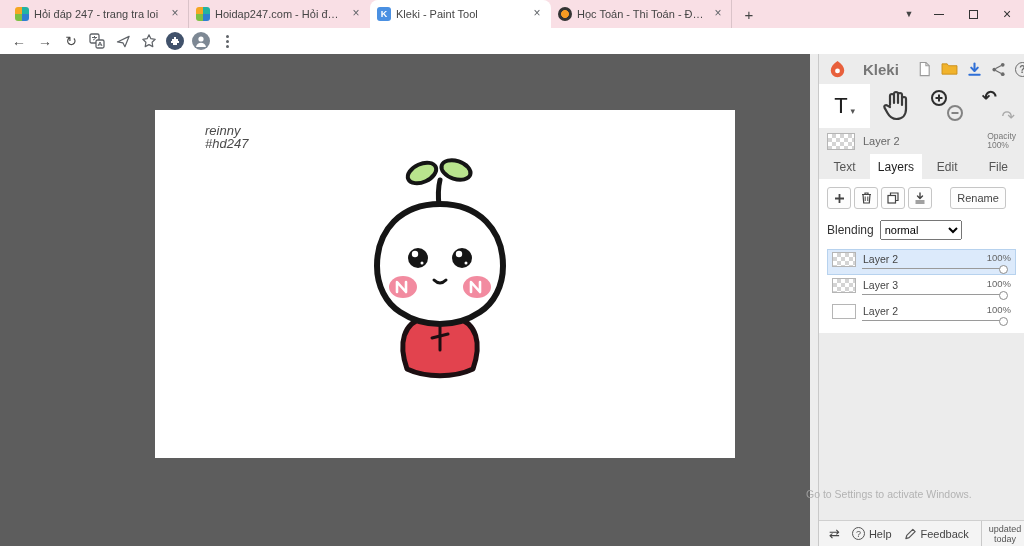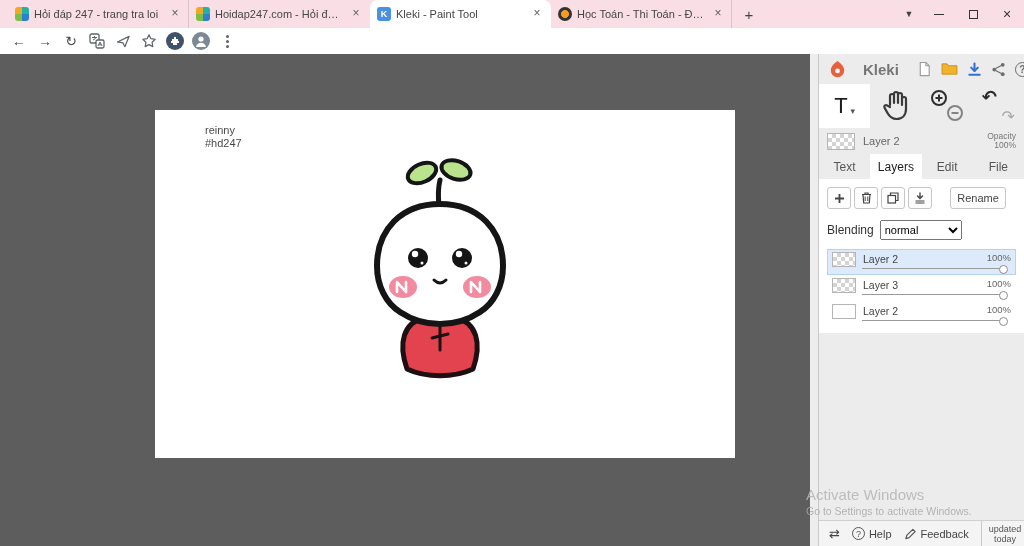--- a/index.html
+++ b/index.html
@@ -42,21 +42,21 @@
   .tb-icon{width:22px;height:22px;display:grid;place-items:center;flex:none;}
   .ext-circle{width:18px;height:18px;border-radius:50%;background:#41526b;display:grid;place-items:center;}
   .avatar-circle{width:18px;height:18px;border-radius:50%;background:#7d8894;display:grid;place-items:center;overflow:hidden;}
   .kebab{display:flex;flex-direction:column;gap:2px;}
   .kebab i{width:3px;height:3px;border-radius:50%;background:#5f6368;display:block;}
 
   
   .canvas-area{position:absolute;top:54px;left:0;width:810px;height:492px;background:var(--canvas-bg);}
   .page-scrollbar{position:absolute;top:54px;left:810px;width:8px;height:492px;background:#ededed;}
   .sheet{position:absolute;left:155px;top:56px;width:580px;height:348px;background:#fff;}
-  .sig{position:absolute;left:50px;top:14px;font-size:11px;line-height:13px;color:#4a4a4a;}
+  .sig{position:absolute;left:50px;top:14px;font-size:13px;line-height:13px;color:#4a4a4a;font-style:italic;}
   .character{position:absolute;left:0;top:0;}
 
   
   .watermark{position:absolute;left:806px;top:486px;z-index:10;pointer-events:none;opacity:.85;}
   .wm1{font-size:15px;color:#b5b5b5;}
   .wm2{font-size:10.5px;color:#a9a9a9;margin-top:2px;}
 
   
   .panel{position:absolute;top:54px;left:818px;width:206px;height:492px;background:var(--panel-bg);border-left:1px solid #c9c9c9;display:flex;flex-direction:column;color:#555;}
   .p-header{height:30px;display:flex;align-items:center;padding:0 8px 0 10px;gap:9px;flex:none;}
@@ -70,21 +70,21 @@
   .toolcell.active{background:#fff;}
   .tool-T{display:flex;align-items:center;justify-content:center;height:100%;gap:3px;font-size:22px;color:#1f1f1f;}
   .tool-T .chev{font-size:9px;color:#555;margin-top:10px;}
   .undo-g{position:absolute;left:9px;top:2px;font-size:18px;font-weight:bold;color:#2a2a2a;}
   .redo-g{position:absolute;right:9px;bottom:2px;font-size:16px;color:#a8a8a8;}
 
   .layerbar{height:26px;display:flex;align-items:center;padding:0 8px;gap:8px;flex:none;}
   .checker{background-image:repeating-conic-gradient(#d4d4d4 0 25%,#ffffff 0 50%);background-size:8px 8px;}
   .lb-thumb{width:28px;height:17px;border:1px solid #b5b5b5;flex:none;}
   .lb-name{flex:1;font-size:11px;color:#666;}
-  .lb-opacity{text-align:right;font-size:8.5px;line-height:9.5px;color:#777;}
+  .lb-opacity{font-size:8.5px;line-height:9.5px;color:#777;}
 
   .ptabs{height:25px;display:flex;flex:none;}
   .ptab{flex:1;display:grid;place-items:center;font-size:12px;color:#555;}
   .ptab.active{background:#fff;color:#1e1e1e;}
 
   .whitebox{background:#fff;padding:8px 8px 6px 8px;flex:none;}
   .btnrow{display:flex;gap:3px;margin-bottom:11px;align-items:center;}
   .sbtn{width:24px;height:22px;background:#fdfdfd;border:1px solid #c6c6c6;border-radius:3px;display:grid;place-items:center;color:#444;padding:0;}
   .sbtn.rename{width:56px;font-size:11px;color:#444;margin-left:15px;font-family:inherit;}
   .blendrow{display:flex;align-items:center;gap:6px;margin-bottom:9px;}
@@ -234,21 +234,20 @@
         <circle cx="267" cy="153" r="1.5" fill="#ffffff"></circle>
         <circle cx="311" cy="153" r="1.5" fill="#ffffff"></circle>
 
         <path d="M 279 170 Q 285 176 291 170" stroke="#151515" stroke-width="3" fill="none" stroke-linecap="round"></path>
       </svg>
     </div>
   </div>
   <div class="page-scrollbar"></div>
 
   <div class="watermark">
-    <div class="wm1">Activate Windows</div>
     <div class="wm2">Go to Settings to activate Windows.</div>
   </div>
 
   <aside class="panel">
 
     <div class="p-header">
       <span class="logo">
         <svg width="17" height="19" viewBox="0 0 24 26">
             <path d="M12 1c6 4 9.5 8.5 9.5 13.5a9.5 9.5 0 1 1-19 0C2.5 9.5 6 5 12 1z" fill="var(--kleki-orange)"></path>
             <circle cx="12" cy="15" r="3.4" fill="#fff"></circle>

